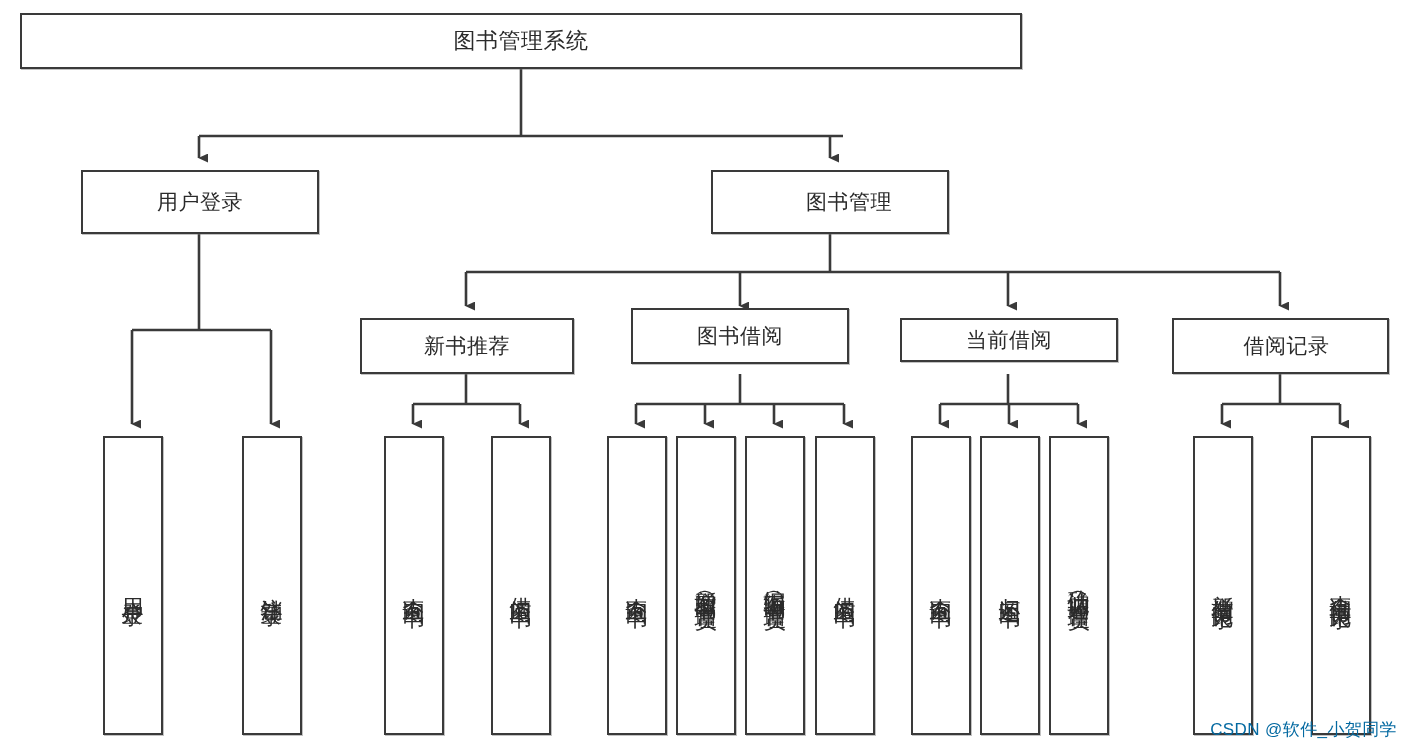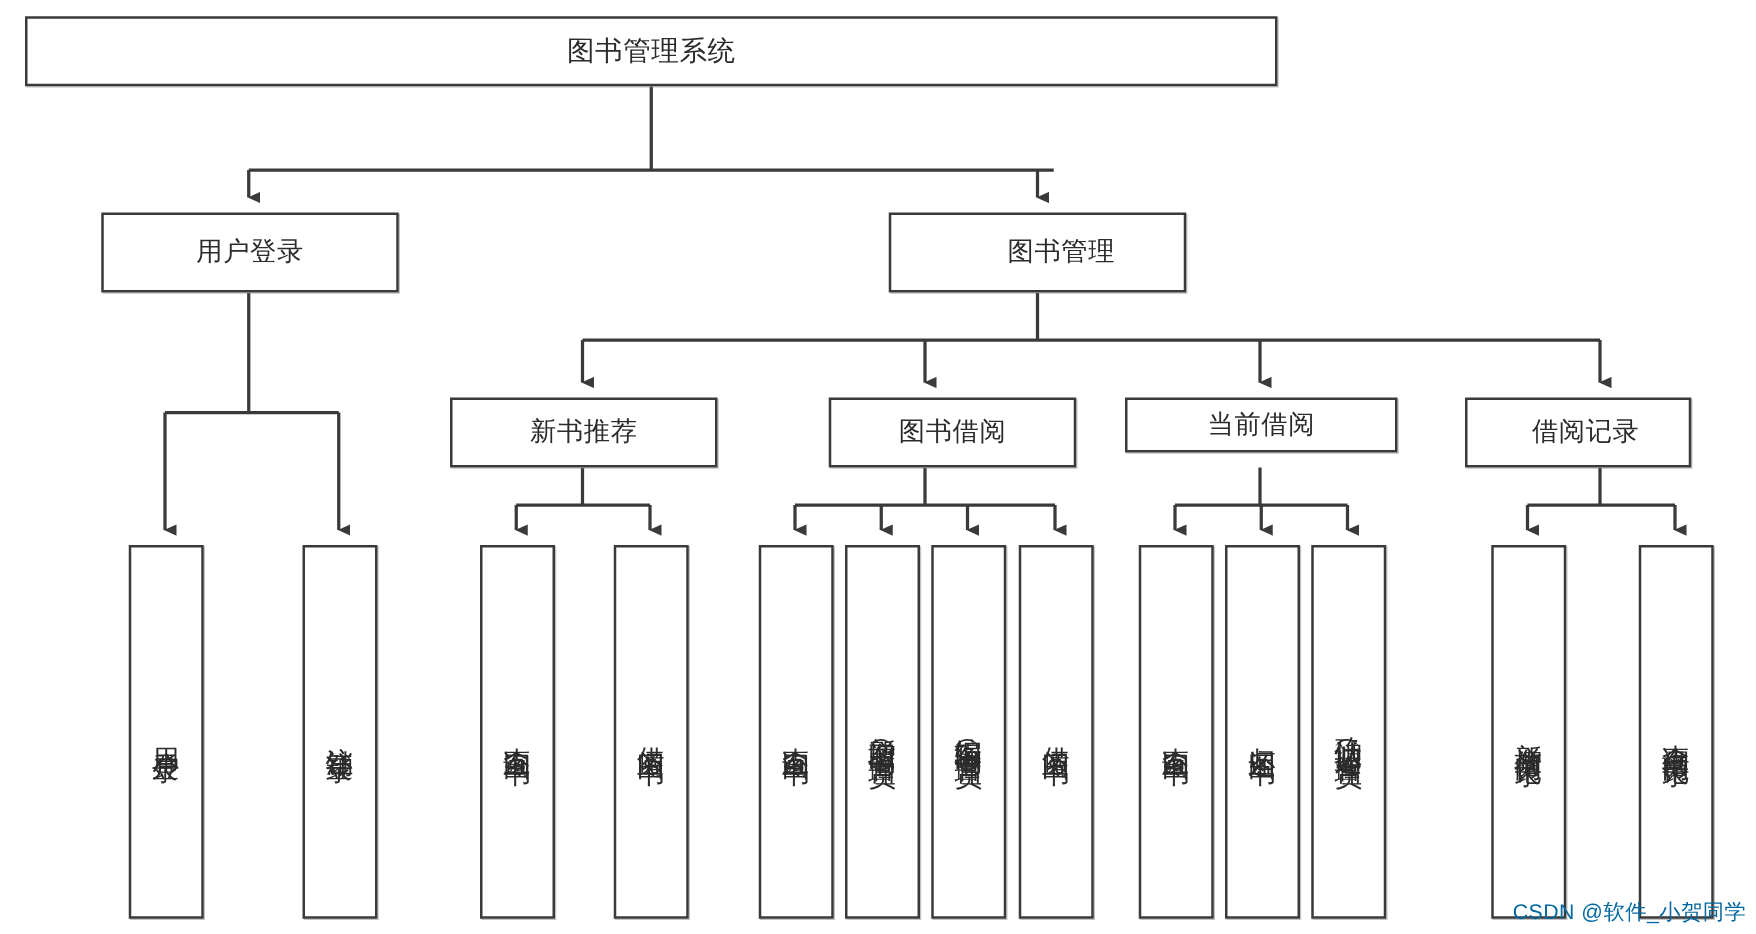--- a/index.html
+++ b/index.html
@@ -137,27 +137,27 @@
   <div class="node h" style="left:81px; top:170px; width:238px; height:64px;">
     <span class="lbl">用户登录</span>
   </div>
   <div class="node h" style="left:711px; top:170px; width:238px; height:64px;padding-left:38px;">
     <span class="lbl">图书管理</span>
   </div>
 
   <div class="node h" style="left:360px; top:318px; width:214px; height:56px;">
     <span class="lbl">新书推荐</span>
   </div>
-  <div class="node h" style="left:631px; top:318px; width:198px; height:56px;margin-left:32px;">
+  <div class="node h" style="left:631px; top:308px; width:218px; height:56px;">
     <span class="lbl">图书借阅</span>
   </div>
   <div class="node h" style="left:900px; top:318px; width:218px; height:44px;">
     <span class="lbl">当前借阅</span>
   </div>
-  <div class="node h" style="left:1172px; top:318px; width:181px; height:56px;padding-left:12px;">
+  <div class="node h" style="left:1172px; top:318px; width:217px; height:56px;padding-left:12px;">
     <span class="lbl">借阅记录</span>
   </div>
 
   <div class="node v" style="left:103px; top:436px; width:60px; height:299px;">
     <span class="lbl">用户登录</span>
   </div>
   <div class="node v" style="left:242px; top:436px; width:60px; height:299px;">
     <span class="lbl">注销登录</span>
   </div>
 

